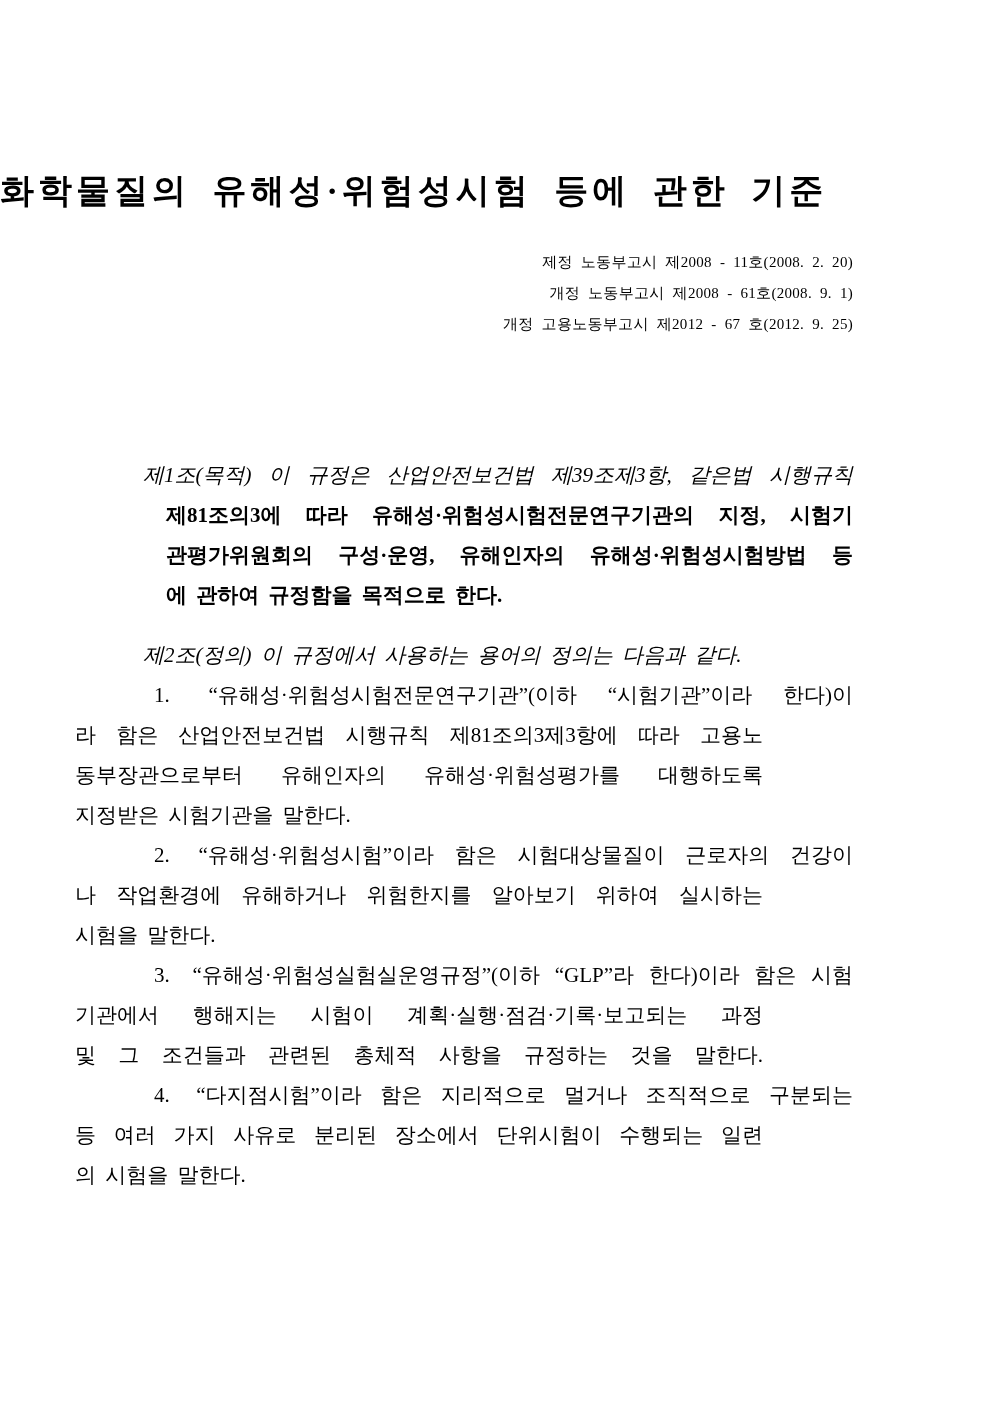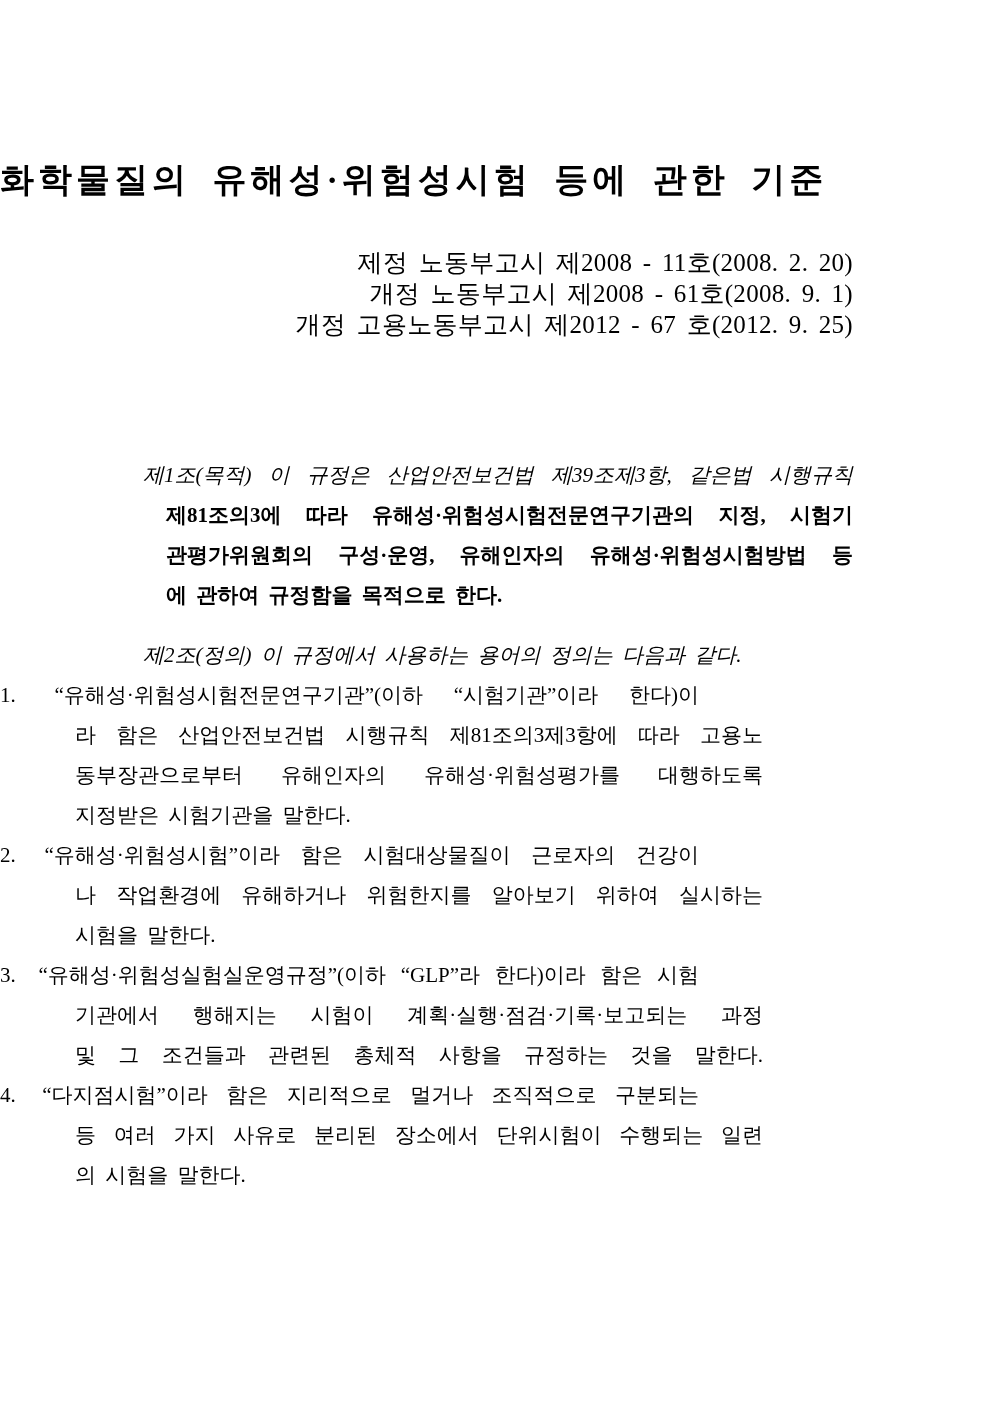--- a/index.html
+++ b/index.html
@@ -12,38 +12,38 @@
     width: 992px;
     height: 1403px;
     margin: 0 auto;
     background: #ffffff;
     color: #000000;
     font-family: "Liberation Serif", "DejaVu Serif", serif;
     overflow: hidden;
   }
   .doc-title {
     position: absolute;
-    top: 160px;
+    top: 171px;
     left: 0;
     width: 816px;
     margin: 0;
     text-align: left;
     font-size: 34px;
     font-weight: 700;
     letter-spacing: 4px;
     word-spacing: 10px;
     line-height: 1.2;
     white-space: nowrap;
   }
   .revisions {
     position: absolute;
     top: 247px;
     right: 139px;
     text-align: right;
-    font-size: 25px;
+    font-size: 15px;
     line-height: 31px;
     letter-spacing: 0.3px;
     word-spacing: 4px;
     white-space: nowrap;
   }
   .rev-bold {
     font-weight: 400;
   }
   .body-text {
     position: absolute;
@@ -60,21 +60,21 @@
   .just {
     text-align: justify;
     text-align-last: justify;
   }
   .left {
     text-align: right;
     text-align-last: left;
   }
   .art      { margin-left: 143px; width: 710px; font-style: italic; }
   .art-wrap { margin-left: 166px; width: 687px; font-weight: bold; }
-  .item-first { width: 699px; }
+  .item-first { margin-left: 154px; width: 699px; }
   .item-wrap  { margin-left: 75px; width: 688px; }
   .num { margin-right: 8px; }
   .gap20 { height: 20px; }
 </style>
 </head>
 <body>
 
 <div class="page">
 
   <h1 class="doc-title">화학물질의 유해성·위험성시험 등에 관한 기준</h1>

